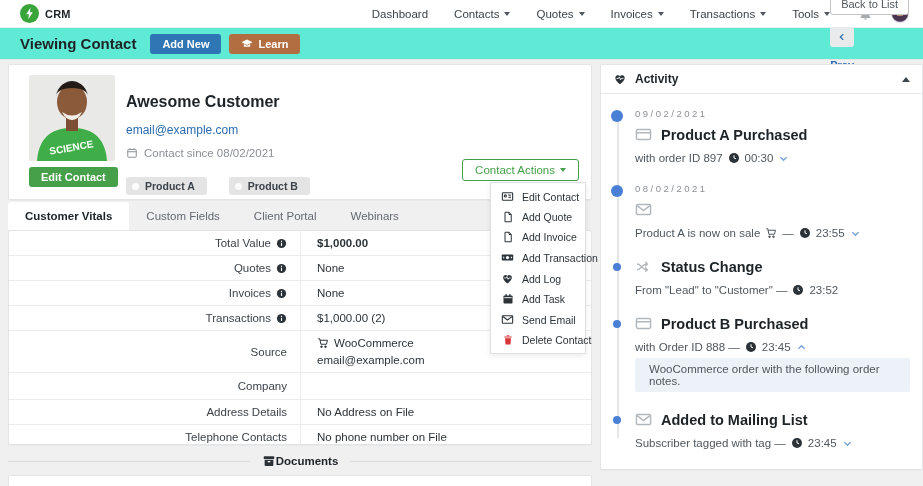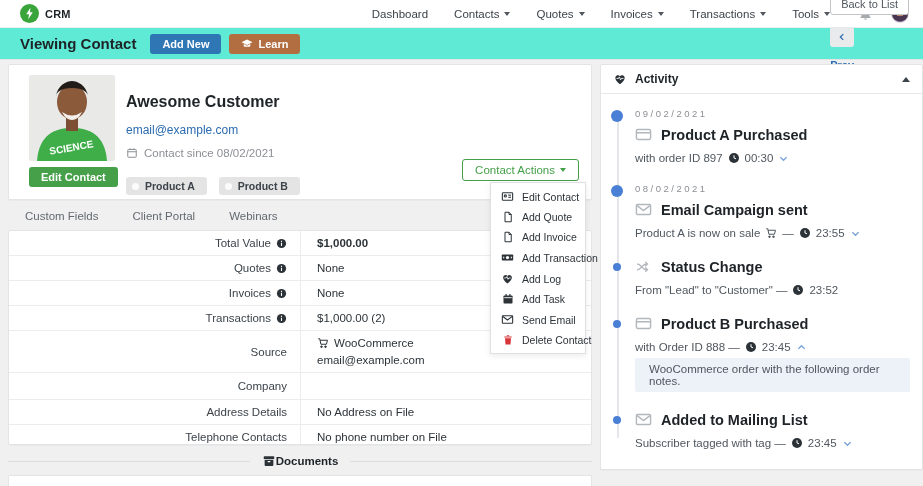--- a/index.html
+++ b/index.html
@@ -35,21 +35,21 @@
   .card { background: #fff; border: 1px solid #e3e4e6; border-radius: 2px; box-shadow: 0 1px 1px rgba(0,0,0,.03); }
 
   
   .contact-card { height: 136px; position: relative; }
   .photo { position: absolute; left: 20px; top: 10px; width: 86px; height: 86px; border-radius: 2px; overflow: hidden; }
   .edit-btn { position: absolute; left: 20px; top: 102px; background: #45a049; color: #fff; }
   .c-info { position: absolute; left: 117px; top: 28px; }
   .c-name { font-size: 16px; font-weight: bold; color: #1d2327; margin-bottom: 9px; }
   .c-email { font-size: 12px; color: #2b6cb0; text-decoration: none; display: inline-block; margin-bottom: 10px; }
   .c-since { font-size: 11.5px; color: #8c8f94; display: flex; align-items: center; gap: 6px; margin-bottom: 18px; }
-  .tags { display: flex; gap: 12px; justify-content: flex-end; }
+  .tags { display: flex; gap: 22px; justify-content: flex-end; }
   .tag { background: #e4e4e4; color: #3c434a; font-size: 10.5px; font-weight: bold; border-radius: 3px; padding: 3px 12px 3px 6px; display: inline-flex; align-items: center; gap: 6px; cursor: pointer; }
   .tag::before { content: ""; width: 7px; height: 7px; border-radius: 50%; background: #fbfbfb; }
   .actions-btn { position: absolute; right: 12px; bottom: 18px; background: #fff; border: 1px solid #45a049; color: #45a049; font-weight: normal; font-size: 11.5px; padding: 4px 12px; }
   .actions-btn .caret { border-top-color: #45a049; }
 
   
   .menu { position: absolute; left: 482px; top: 118px; width: 96px; background: #fff; border: 1px solid #e0e0e0; box-shadow: 0 2px 6px rgba(0,0,0,.08); z-index: 30; padding: 3px 0; }
   .menu-item { display: flex; align-items: center; gap: 8px; padding: 4px 10px; font-size: 10.5px; color: #2c3338; white-space: nowrap; cursor: pointer; }
   .mi-icon { width: 13px; display: inline-flex; justify-content: center; flex: none; }
 
@@ -197,20 +197,21 @@
           <span class="tag">Product B</span>
         </div>
       </div>
       <button class="btn actions-btn">
         <span>Contact Actions</span>
           <span class="caret"></span>
       </button>
     </div>
 
     <div class="tabs">
+      <span class="tab active">Customer Vitals</span>
       <span class="tab">Custom Fields</span>
       <span class="tab">Client Portal</span>
       <span class="tab">Webinars</span>
     </div>
 
     <div class="card vitals">
       <div class="vrow">
         <div class="vlabel">
             <span>Total Value</span>
           <span>
@@ -444,21 +445,20 @@
         <div class="event">
           <span class="dot lg"></span>
           <div class="evt-date">08/02/2021</div>
           <div class="evt-title">
             <span>
                 <svg width="17" height="17" viewBox="0 0 24 24" fill="none" stroke="#b2b7bc" stroke-width="2">
                   <rect x="2" y="5" width="20" height="14" rx="1.5"></rect>
                   <polyline points="3,6.5 12,13.5 21,6.5"></polyline>
                 </svg>
               </span>
-            <span>Email Campaign sent</span>
           </div>
           <div class="evt-meta">
             <span>Product A is now on sale</span>
             <span>
                 <svg width="12" height="12" viewBox="0 0 24 24" fill="none" stroke="#50575e" stroke-width="2">
                   <path d="M2.5 3.5h3l2.3 11h11l2.2-8H6.2"></path>
                   <circle cx="9" cy="19.5" r="1.6" fill="#50575e"></circle>
                   <circle cx="17" cy="19.5" r="1.6" fill="#50575e"></circle>
                 </svg>
               </span>

